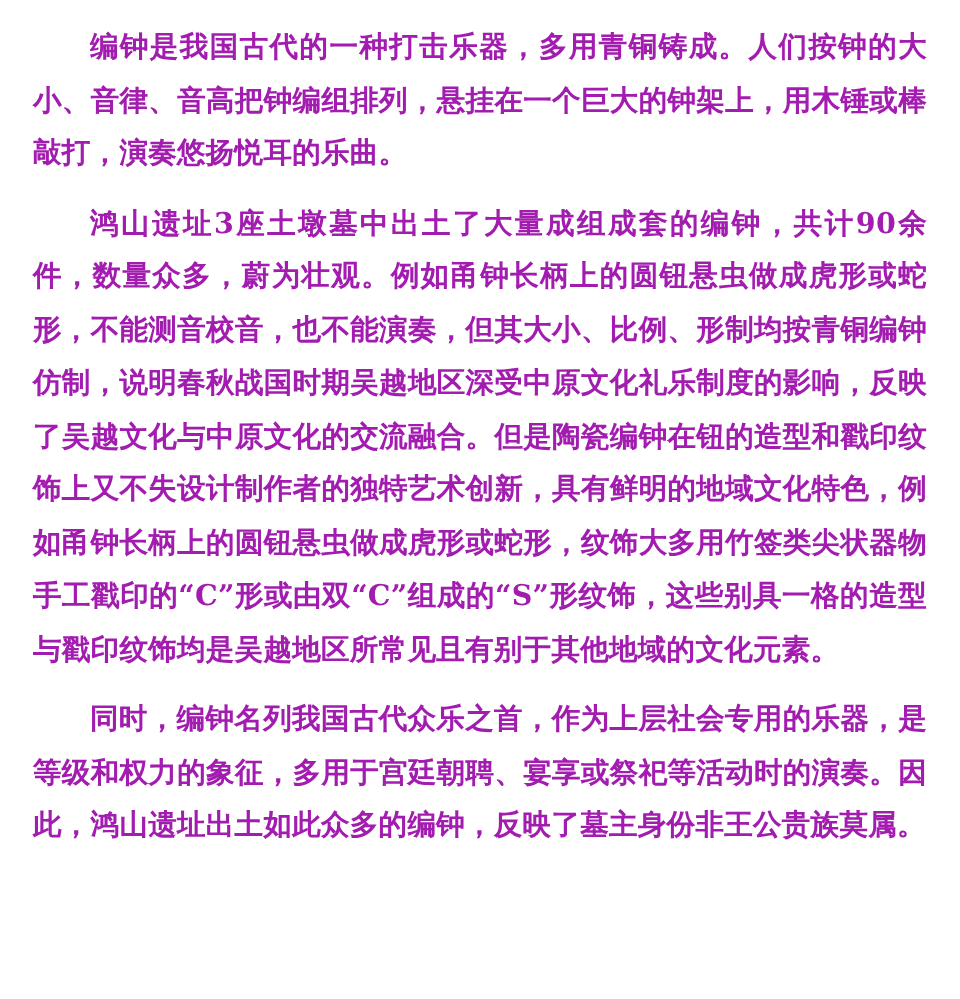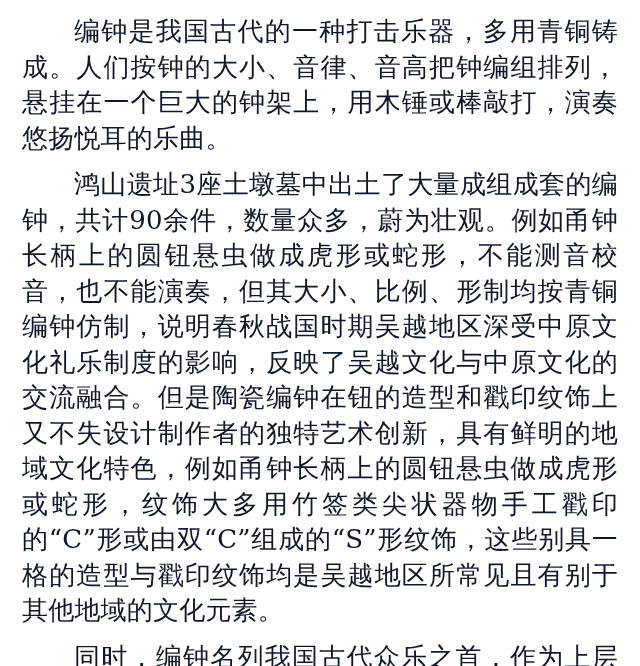--- a/index.html
+++ b/index.html
@@ -15,29 +15,29 @@
     color: #1a1a1a;
   }
   .page {
     width: 640px;
     height: 666px;
     box-sizing: border-box;
     padding: 14px 22px 0 22px;
     background: #ffffff;
   }
   .para {
-    font-size: 26px;
+    font-size: 19px;
     line-height: 35.5px;
     text-align: justify;
     text-justify: inter-ideograph;
     text-indent: 2em;
     margin: 0 0 11px 0;
     letter-spacing: 0.2px;
-    color: #0f172a;
-    font-weight: 400;
+    color: #a21caf;
+    font-weight: 700;
   }
   .para:last-child {
     margin-bottom: 0;
   }
 </style>
 </head>
 <body>
 
 <div class="page">
   <p class="para">编钟是我国古代的一种打击乐器，多用青铜铸成。人们按钟的大小、音律、音高把钟编组排列，悬挂在一个巨大的钟架上，用木锤或棒敲打，演奏悠扬悦耳的乐曲。</p>

